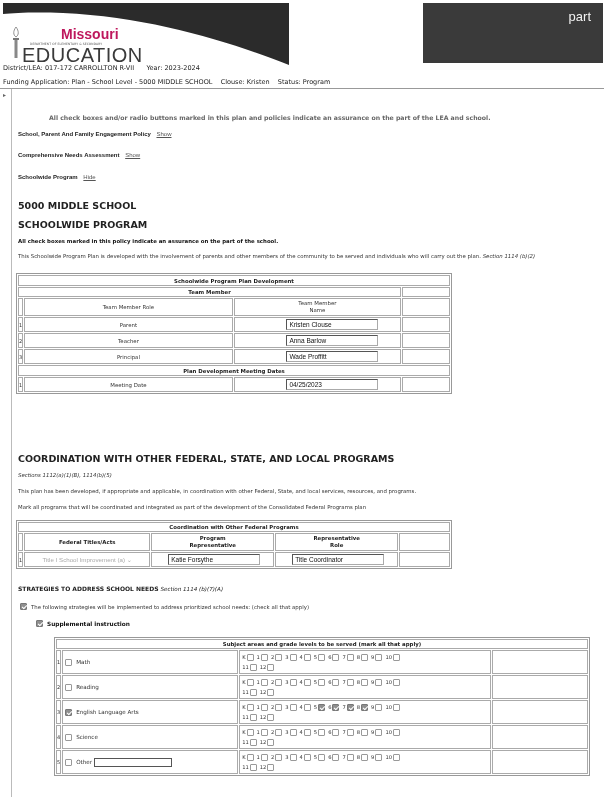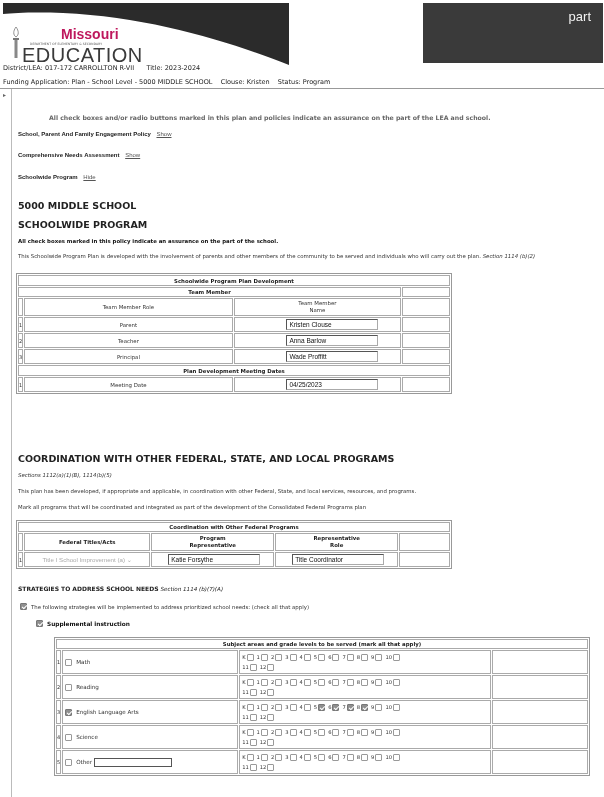--- a/index.html
+++ b/index.html
@@ -119,21 +119,21 @@
     <span class="logo-missouri">Missouri</span>
     <span class="logo-dept">DEPARTMENT OF ELEMENTARY &amp; SECONDARY</span>
     <span class="logo-education">EDUCATION</span>
   </div>
 </div>
 
 <div class="meta-line meta-1">
   <b>District/LEA:</b>
   <span>017-172 CARROLLTON R-VII</span>
   &nbsp;&nbsp;&nbsp;&nbsp;
-  <b>Title:</b>
+  <b>Year:</b>
   <span>2023-2024</span>
 </div>
 <div class="meta-line meta-2">
   <b>Funding Application:</b>
   <span>Plan - School Level - 5000 MIDDLE SCHOOL</span>
   &nbsp;&nbsp;
   <b>Clouse:</b>
   <span>Kristen</span>
   &nbsp;&nbsp;
   <b>Status:</b>

